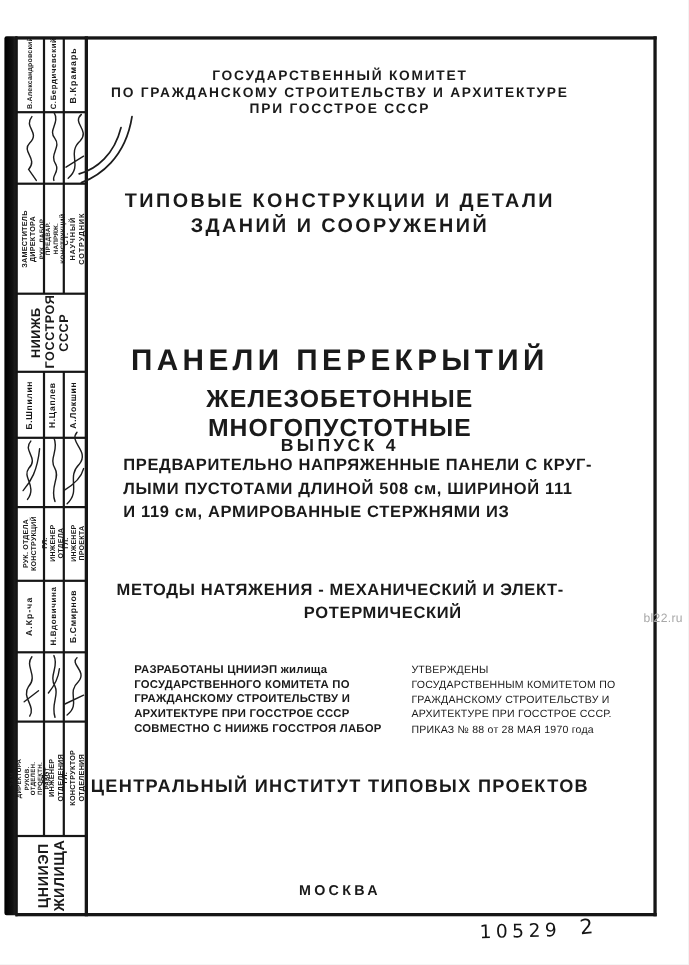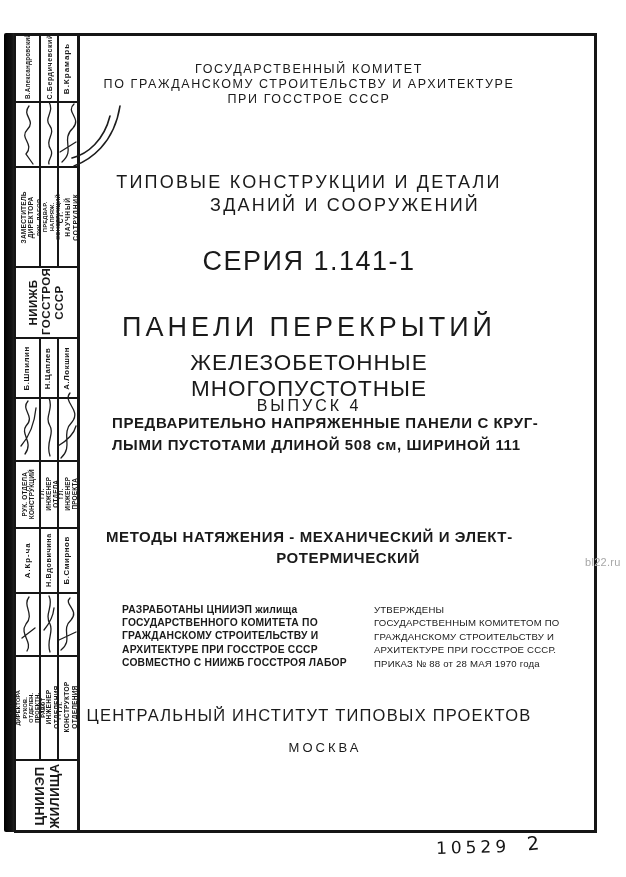--- a/index.html
+++ b/index.html
@@ -16,21 +16,21 @@
   
   .vcell{position:absolute;display:flex;align-items:center;justify-content:center;overflow:visible;}
   .vcell .rot{transform:rotate(-90deg);text-align:center;font-weight:700;color:#191919;line-height:1.12;}
   .name{white-space:nowrap;letter-spacing:0.6px;}
   .jobtitle{letter-spacing:0.2px;}
   .org{letter-spacing:0.5px;}
   .faded{color:#6e6e6e;}
   .sig{position:absolute;}
   .sig path{fill:none;stroke:#1d1d1d;stroke-width:1.3;stroke-linecap:round;}
   
-  .ctr{position:absolute;left:80px;width:458px;text-align:center;font-weight:400;}
+  .ctr{position:absolute;left:80px;width:458px;text-align:center;font-weight:700;}
   .hdr{font-size:12.5px;letter-spacing:1.6px;line-height:15px;}
   .doctype{font-size:18px;letter-spacing:2.2px;line-height:23px;}
   .series{font-size:27px;letter-spacing:1.5px;}
   .subj1{font-size:27px;letter-spacing:4px;}
   .subj2{font-size:22.5px;letter-spacing:1px;}
   .issue{font-size:16px;letter-spacing:3px;}
   .desc{position:absolute;left:112px;width:478px;font-weight:700;font-size:15px;letter-spacing:0.6px;line-height:21.5px;}
   .desc .c{text-align:center;}
   .meth{position:absolute;left:106px;width:484px;font-weight:700;font-size:15px;letter-spacing:0.6px;line-height:21px;}
   .meth .c{text-align:center;}
@@ -171,32 +171,32 @@
 
   <div class="vcell" style="left:16px;top:761px;width:61px;height:69px;">
     <div class="rot org" style="width:65px;font-size:13px;line-height:15px;">ЦНИИЭП ЖИЛИЩА</div>
   </div>
 
   <div class="ctr hdr" style="top:62px;">ГОСУДАРСТВЕННЫЙ КОМИТЕТ</div>
   <div class="ctr hdr" style="top:77px;">ПО ГРАЖДАНСКОМУ СТРОИТЕЛЬСТВУ И АРХИТЕКТУРЕ</div>
   <div class="ctr hdr" style="top:92px;">ПРИ ГОССТРОЕ СССР</div>
 
   <div class="ctr doctype" style="top:171px;text-align:center;">ТИПОВЫЕ КОНСТРУКЦИИ И ДЕТАЛИ</div>
-  <div class="ctr doctype" style="top:194px;margin-left:36px;">ЗДАНИЙ И СООРУЖЕНИЙ</div>
-
-  <div class="ctr series" style="top:246px;">СЕРИЯ 1.141-1</div>
+  <div class="ctr doctype" style="top:194px;">ЗДАНИЙ И СООРУЖЕНИЙ</div>
+
 
   <div class="ctr subj1" style="top:312px;">ПАНЕЛИ ПЕРЕКРЫТИЙ</div>
   <div class="ctr subj2" style="top:350px;">ЖЕЛЕЗОБЕТОННЫЕ МНОГОПУСТОТНЫЕ</div>
 
   <div class="ctr issue" style="top:397px;">ВЫПУСК 4</div>
 
   <div class="desc" style="top:412px;">
     <div>ПРЕДВАРИТЕЛЬНО НАПРЯЖЕННЫЕ ПАНЕЛИ С КРУГ-</div>
     <div>ЛЫМИ ПУСТОТАМИ ДЛИНОЙ 508 см, ШИРИНОЙ 111</div>
+    <div>И 119 см, АРМИРОВАННЫЕ СТЕРЖНЯМИ ИЗ</div>
   </div>
 
   <div class="meth" style="top:526px;">
     <div>МЕТОДЫ НАТЯЖЕНИЯ - МЕХАНИЧЕСКИЙ И ЭЛЕКТ-</div>
     <div class="c">РОТЕРМИЧЕСКИЙ</div>
   </div>
 
   <div class="devcol">
     <div>РАЗРАБОТАНЫ ЦНИИЭП жилища</div>
     <div>ГОСУДАРСТВЕННОГО КОМИТЕТА ПО</div>
@@ -207,20 +207,20 @@
 
   <div class="appcol">
     <div>УТВЕРЖДЕНЫ</div>
     <div>ГОСУДАРСТВЕННЫМ КОМИТЕТОМ ПО</div>
     <div>ГРАЖДАНСКОМУ СТРОИТЕЛЬСТВУ И</div>
     <div>АРХИТЕКТУРЕ ПРИ ГОССТРОЕ СССР.</div>
     <div>ПРИКАЗ № 88 от 28 МАЯ 1970 года</div>
   </div>
 
   <div class="ctr publisher" style="top:706px;">ЦЕНТРАЛЬНЫЙ ИНСТИТУТ ТИПОВЫХ ПРОЕКТОВ</div>
-  <div class="ctr city" style="top:740px;margin-left:16px;">МОСКВА</div>
+  <div class="ctr city" style="top:802px;">МОСКВА</div>
 
   <div class="watermark">bl22.ru</div>
 
   <div class="handnum inv">10529</div>
   <div class="handnum pgnum">2</div>
 
 </div>
 
 </body></html>

